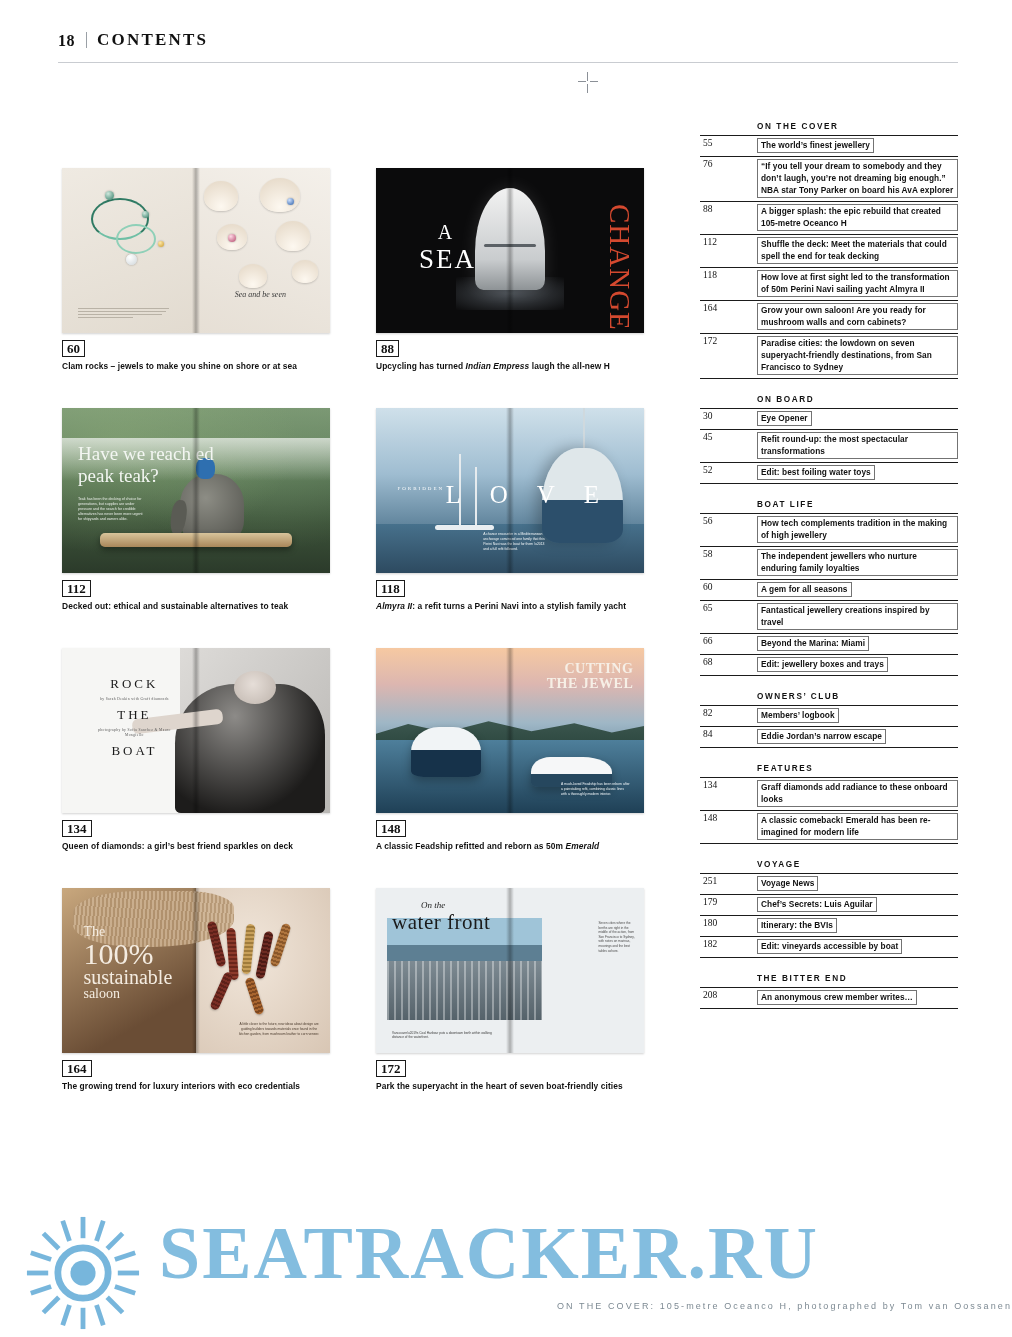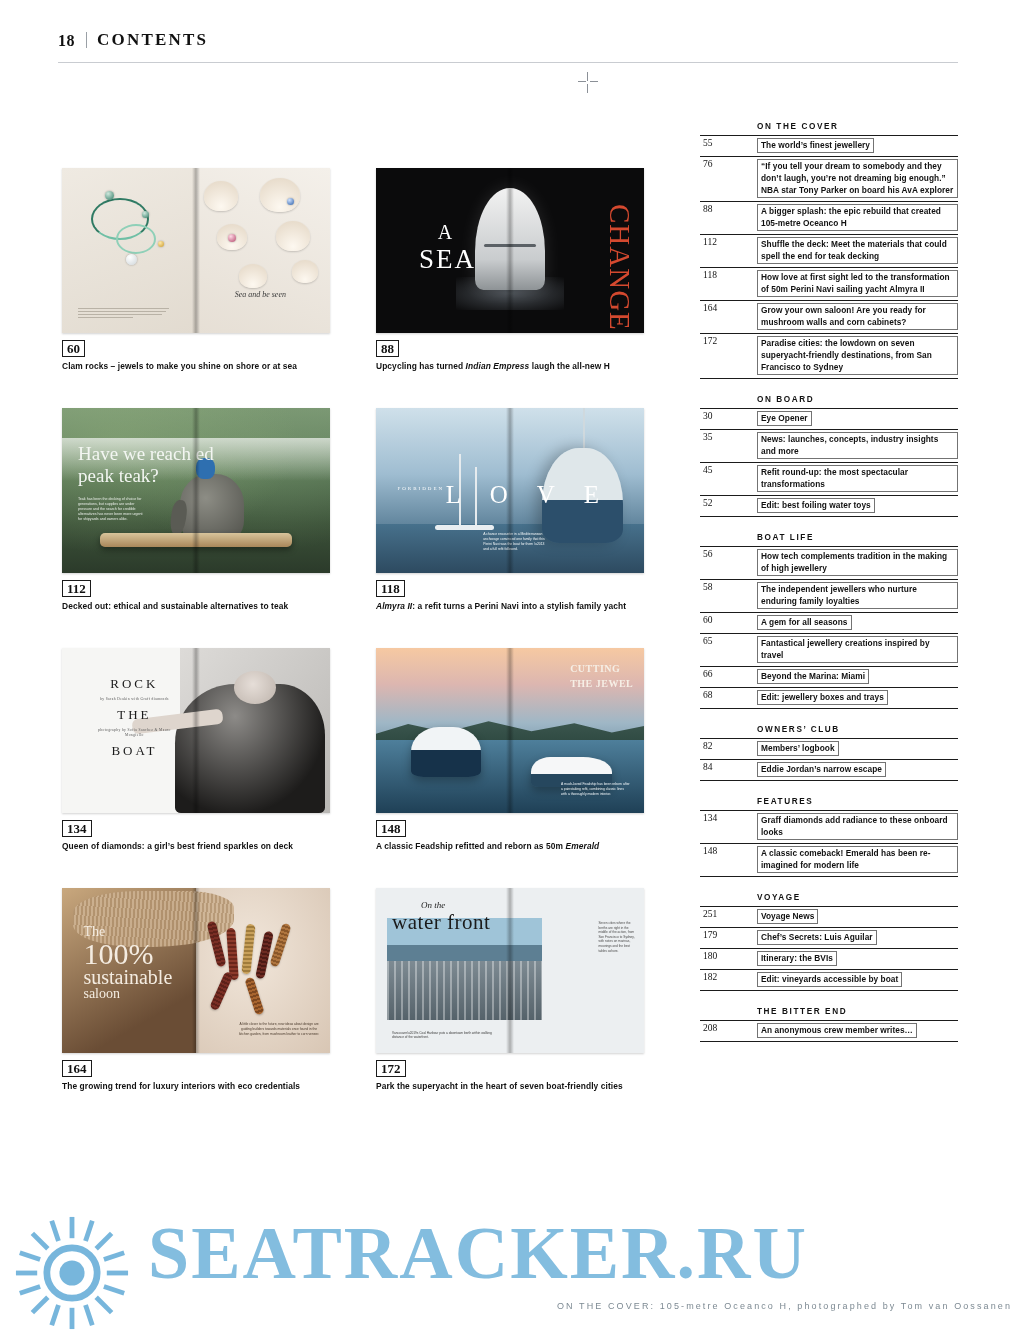--- a/index.html
+++ b/index.html
@@ -273,23 +273,23 @@
     border-radius: 40% 40% 18% 18% / 50% 50% 12% 12%;
     box-shadow: 0 4px 10px rgba(0,0,0,.3);
   }
   .s148 .yB {
     position:absolute; right:12%; bottom:16%; width:30%; height:18%;
     background: linear-gradient(to bottom,#f6f7f8 0 58%, #26475e 58% 100%);
     border-radius: 24% 36% 10% 10% / 50% 50% 14% 14%;
     box-shadow: 0 4px 10px rgba(0,0,0,.3);
   }
   .s148 .ttl1 {
-    position:absolute; right:4%; top:8%; text-align:left;
+    position:absolute; right:4%; top:8%; text-align:right;
     font-family:"Liberation Serif", serif; font-weight:bold;
-    color:#f6efe6; font-size:10px; line-height:15px; letter-spacing:.5px;
+    color:#f6efe6; font-size:14px; line-height:15px; letter-spacing:.5px;
   }
   .s148 .ttl1 b { display:block; }
   .s148 .body {
     position:absolute; right:5%; bottom:10%; width:26%;
     font-size:3.4px; line-height:5px; color:#eef4f7;
   }
 
   
   .s164 { background:#8b6a4e; }
   .s164 .lft {
@@ -387,21 +387,21 @@
 
   
   .footer {
     position:absolute; left:0; right:0; bottom:26px;
     text-align:right;
     font-size: 9px; letter-spacing: 2.1px; color:#7d8a93;
   }
 
   
   .wm {
-    position:absolute; left:2px; top:1205px; width:828px; height:130px;
+    position:absolute; left:13px; top:1205px; width:828px; height:130px;
     pointer-events:none;
   }
   .wm-text {
     position:absolute; left:146px; top:6px;
     font-family:"Liberation Serif", serif;
     font-size: 74px; font-weight: bold; letter-spacing: 2px;
     color: rgba(96,170,214,0.78);
     text-shadow: 0 0 1px rgba(255,255,255,.6);
     white-space: nowrap;
   }
@@ -637,24 +637,20 @@
     <div class="lastrule"></div>
   </div>
 
   <div class="section">
     <div class="section-title">ON BOARD</div>
     <div class="entry">
       <div class="pg">30</div>
       <div class="txt">Eye Opener</div>
     </div>
     <div class="entry">
-      <div class="pg">35</div>
-      <div class="txt">News: launches, concepts, industry insights and more</div>
-    </div>
-    <div class="entry">
       <div class="pg">45</div>
       <div class="txt">Refit round-up: the most spectacular transformations</div>
     </div>
     <div class="entry">
       <div class="pg">52</div>
       <div class="txt">Edit: best foiling water toys</div>
     </div>
     <div class="lastrule"></div>
   </div>
 

